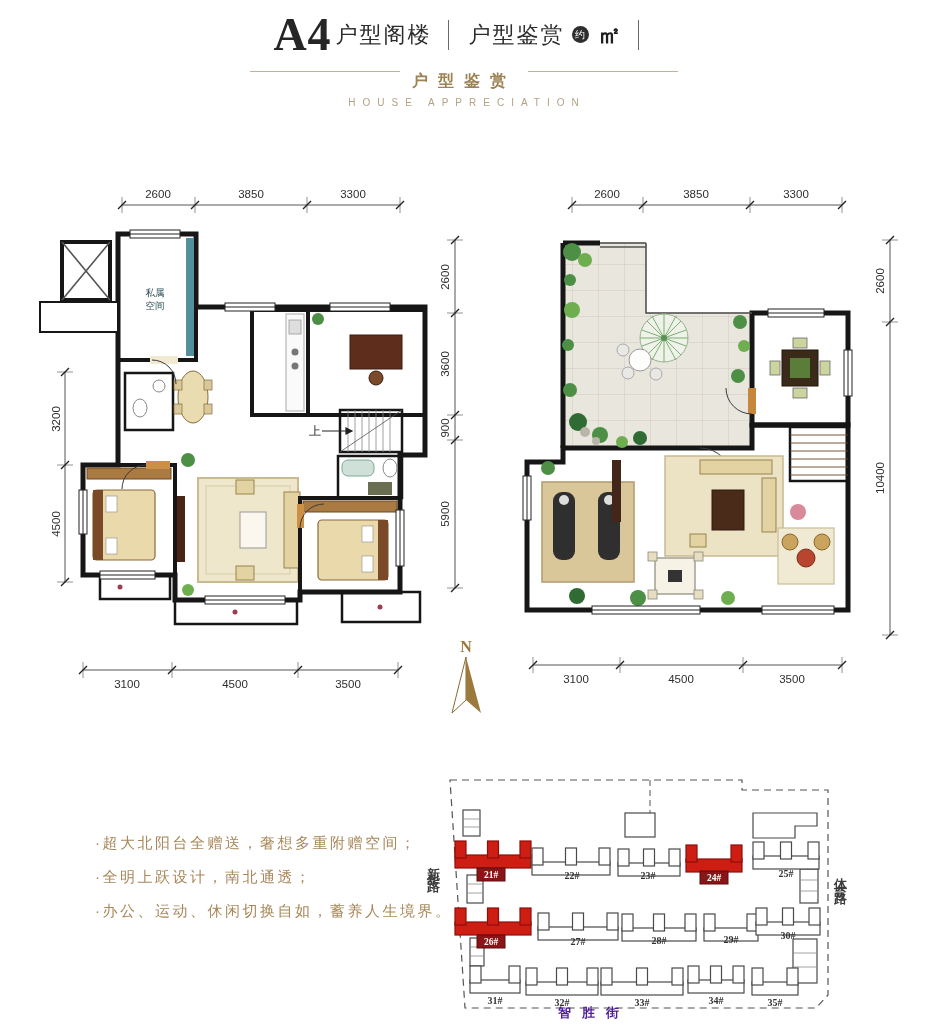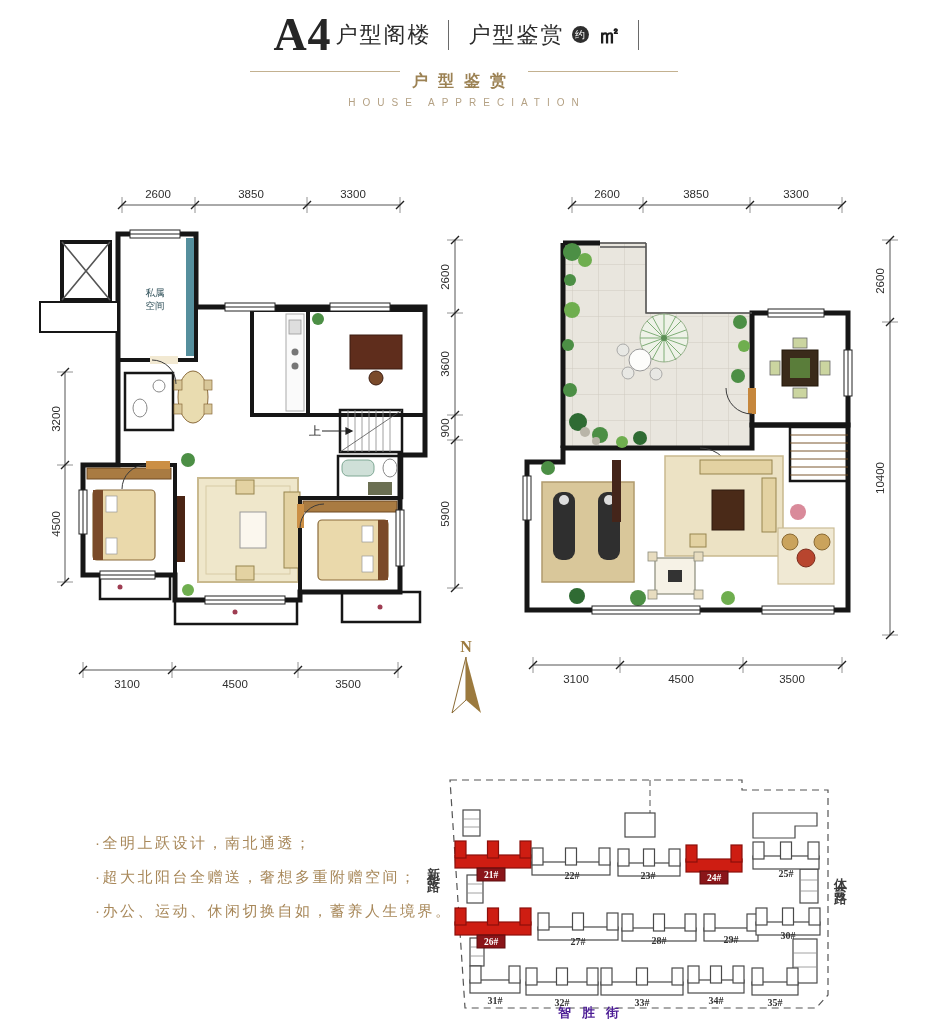--- a/index.html
+++ b/index.html
@@ -334,22 +334,22 @@
     </g>
 
     <g>
       <text class="nt" x="466" y="492" text-anchor="middle">N</text>
       <polygon points="466,497 452,553 466,540" fill="#ffffff" stroke="#8a6a34" stroke-width="1"></polygon>
       <polygon points="466,497 481,553 466,540" fill="#9c7a3e"></polygon>
     </g>
   </svg>
 
   <div class="features">
+    <p>·超大北阳台全赠送，奢想多重附赠空间；</p>
     <p>·全明上跃设计，南北通透；</p>
-    <p>·超大北阳台全赠送，奢想多重附赠空间；</p>
     <p>·办公、运动、休闲切换自如，蓄养人生境界。</p>
   </div>
 
   <svg id="sitemap" width="510" height="261" viewBox="0 0 510 261">
     <path d="M30,15 H322 V25 H408 V230 L396,243 H45 Z" fill="none" stroke="#555" stroke-width="1.2" stroke-dasharray="7 5"></path>
     <path d="M230,15 V68" fill="none" stroke="#555" stroke-width="1" stroke-dasharray="6 4"></path>
 
     <g>
       <rect class="aux" x="43" y="45" width="17" height="26"></rect>
         <path class="auxl" d="M43,54H60M43,62H60"></path>

